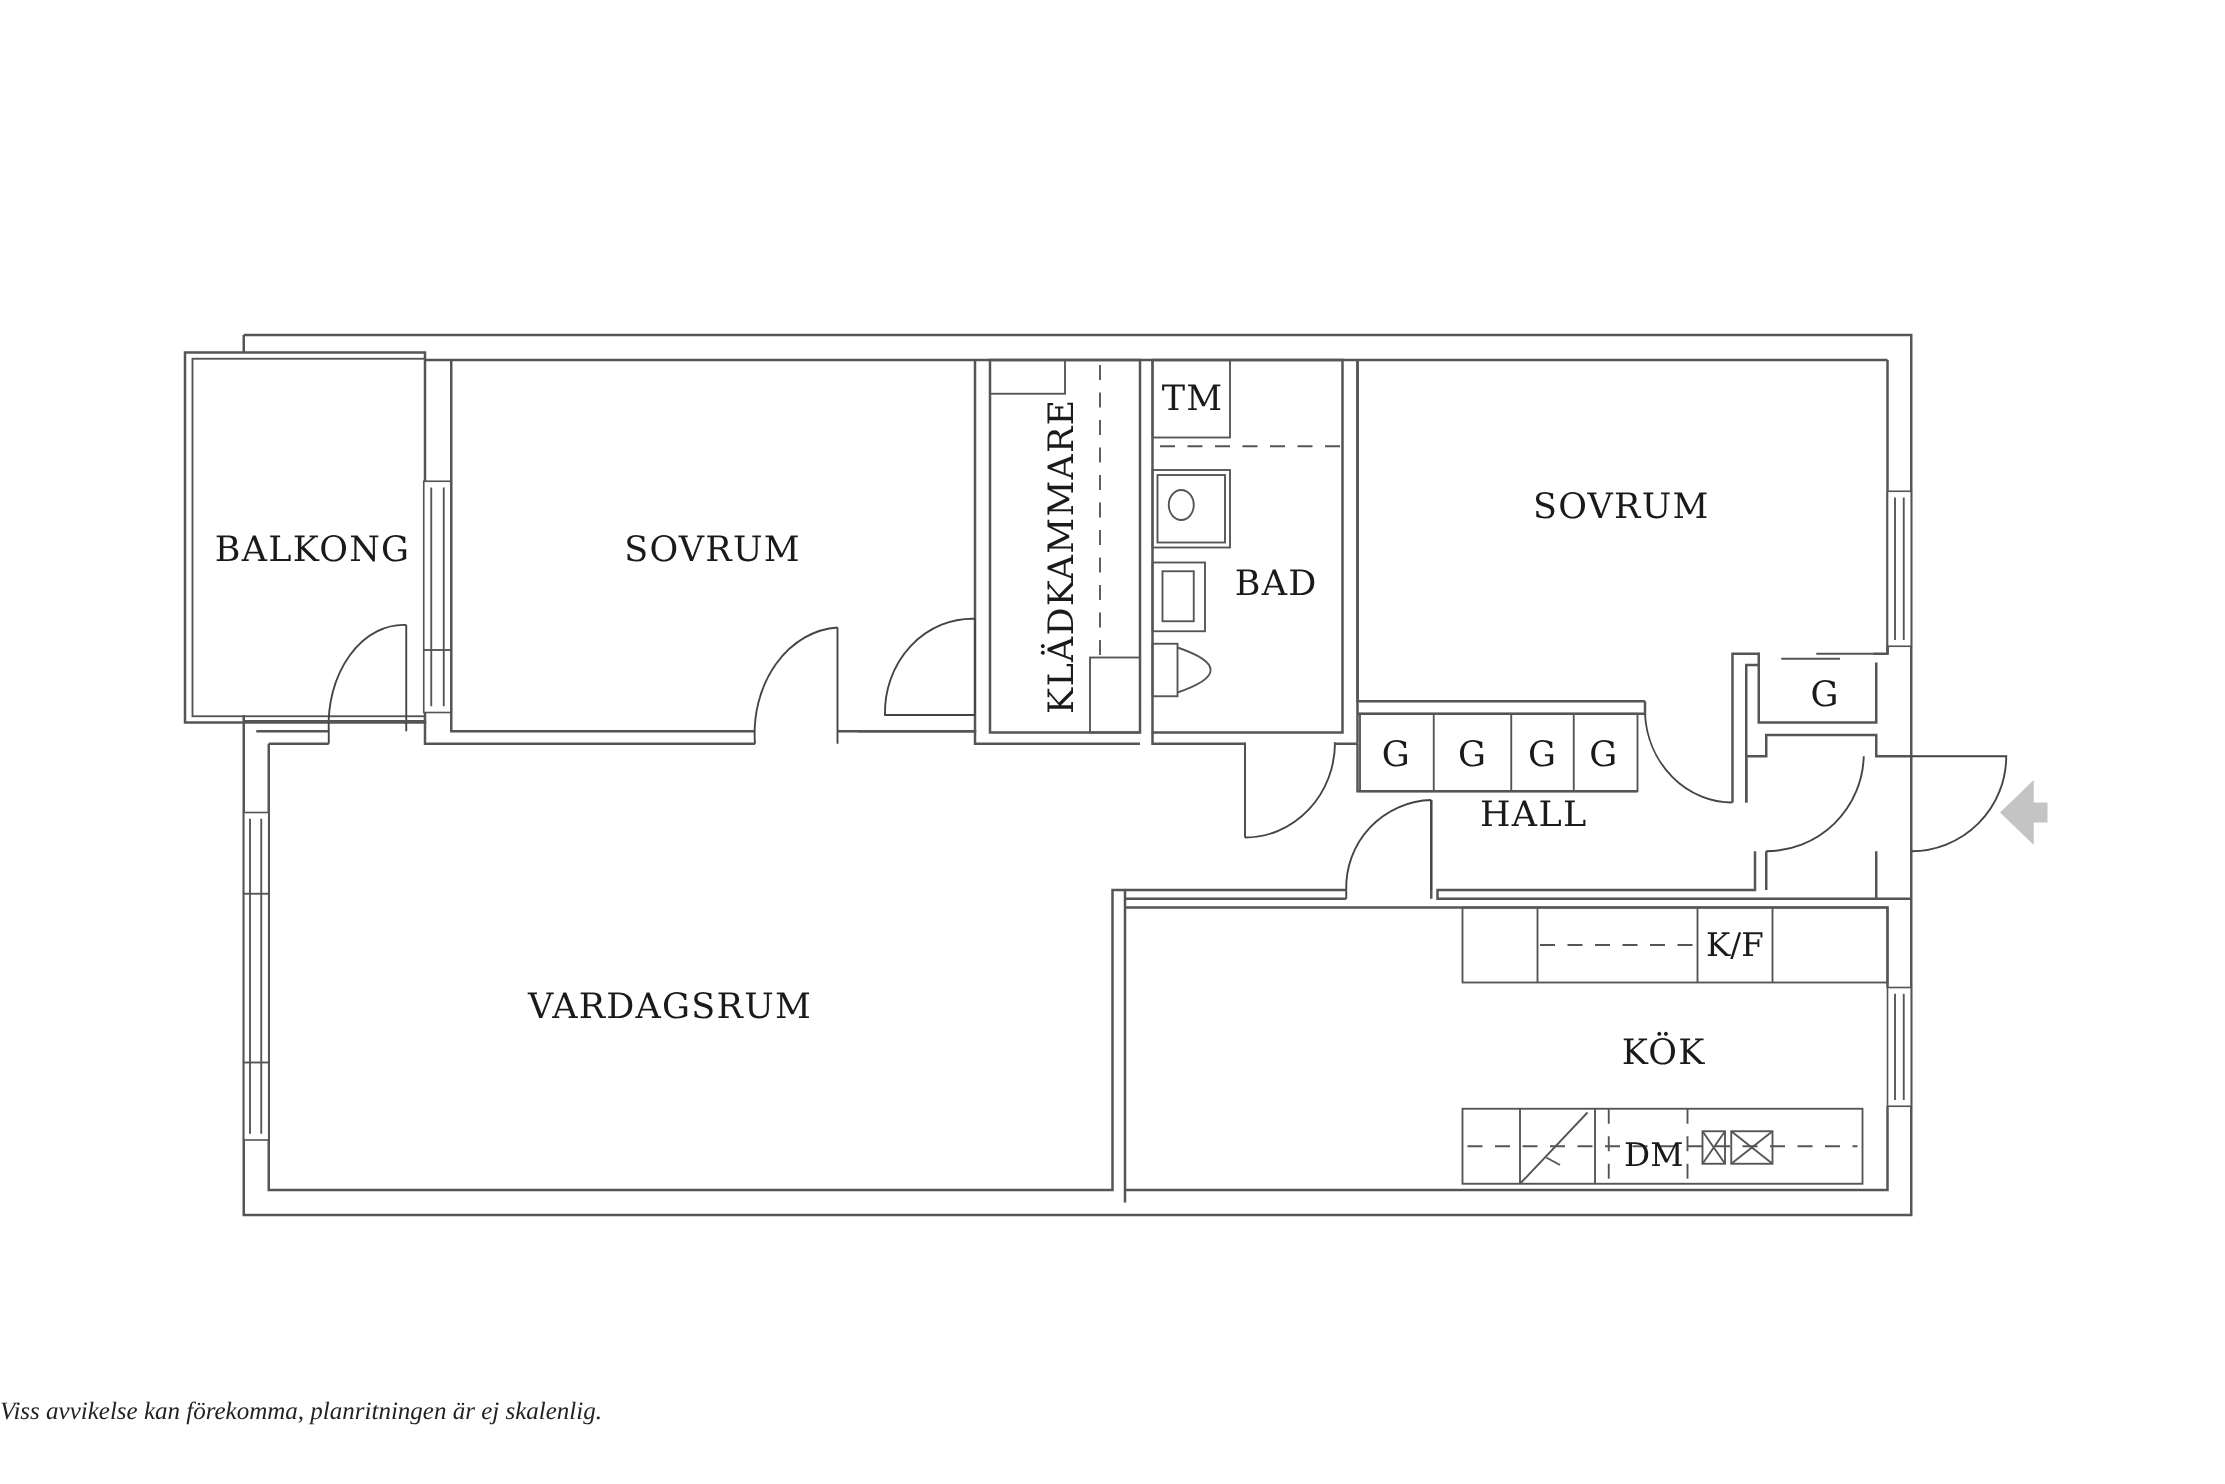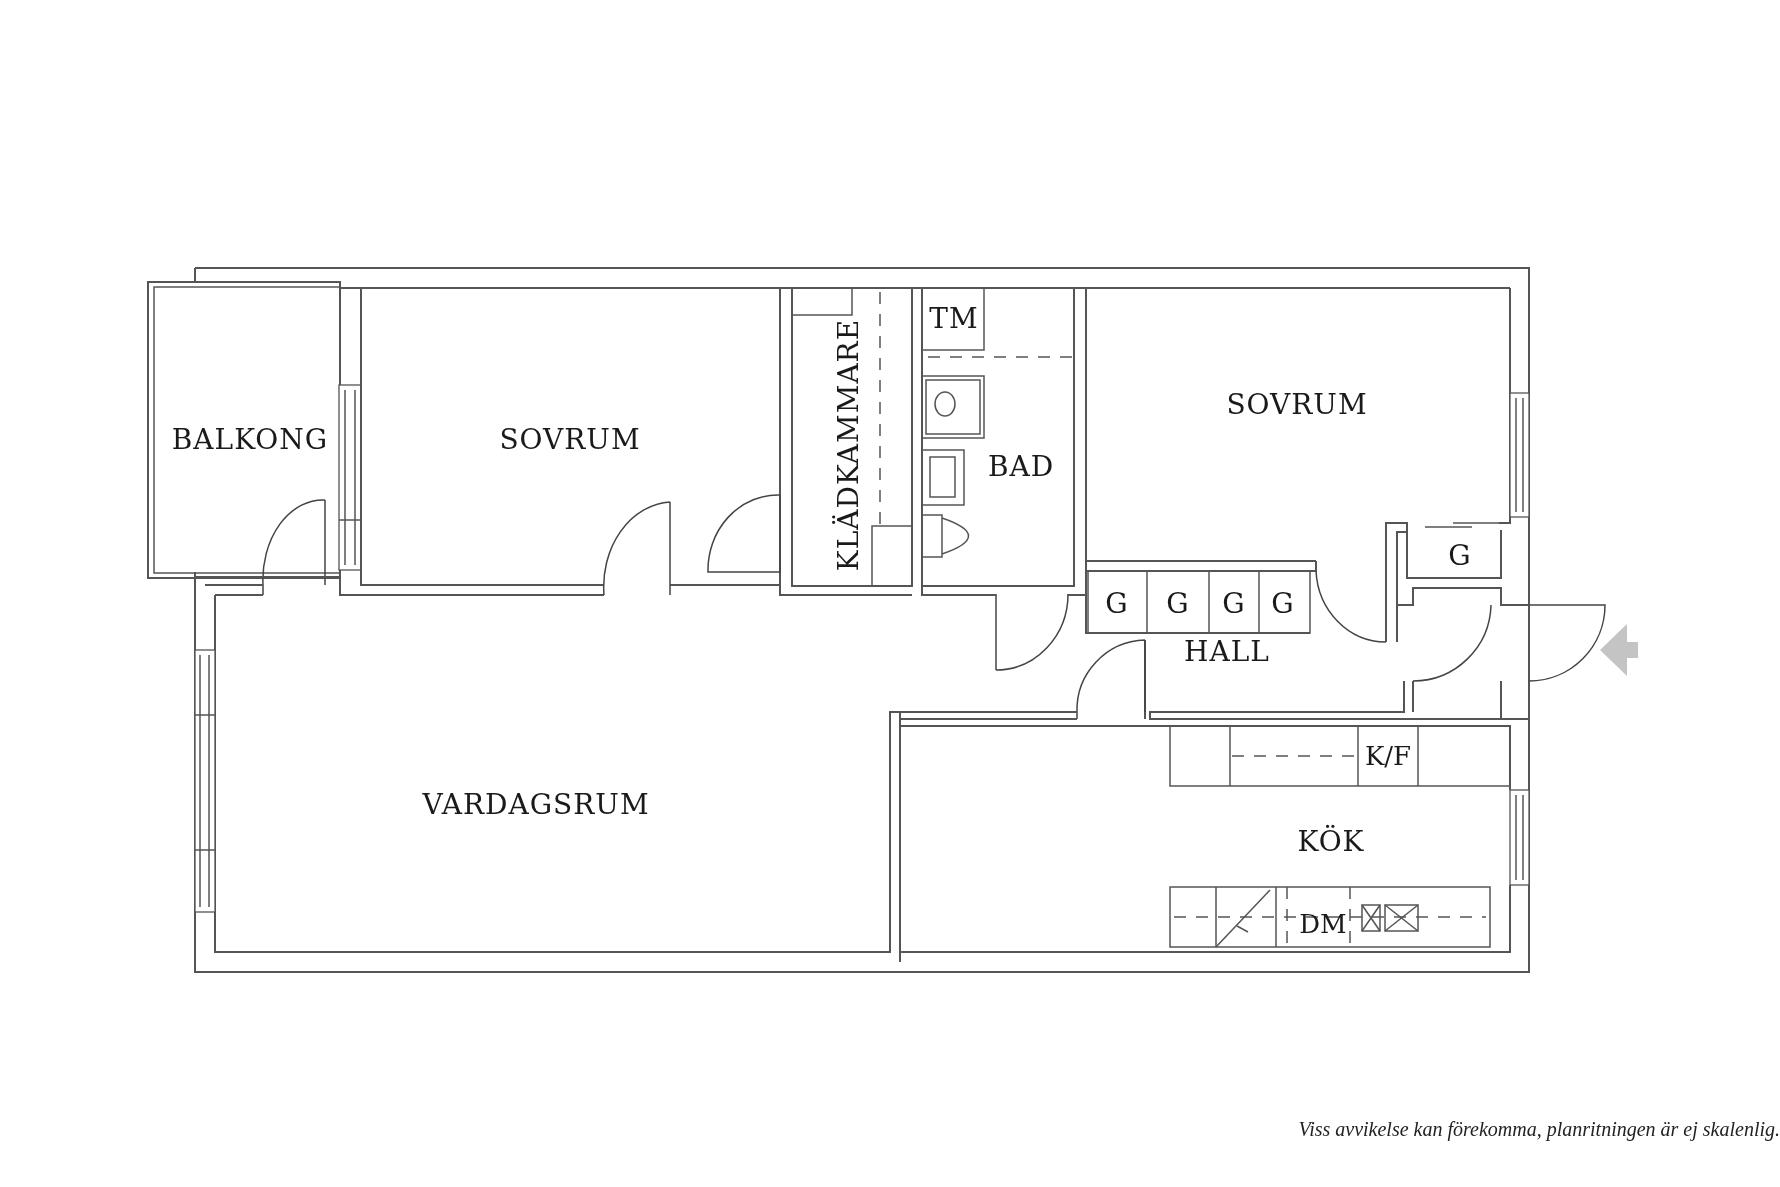--- a/index.html
+++ b/index.html
@@ -7,21 +7,21 @@
   svg#plan { position: absolute; left: 0; top: 0; width: 1780px; height: 1187px; }
   .wall { fill: none; stroke: #555555; stroke-width: 2; }
   .thin { fill: none; stroke: #555555; stroke-width: 1.5; }
   .dash { fill: none; stroke: #555555; stroke-width: 1.5; stroke-dasharray: 12 10; }
   .door { fill: none; stroke: #444444; stroke-width: 1.5; }
   .win  { fill: #ffffff; stroke: #555555; stroke-width: 1.3; }
   .label { font-family: "DejaVu Serif", "Liberation Serif", serif; font-size: 28px; fill: #1a1a1a; letter-spacing: 1px; }
   .label-sm { font-family: "DejaVu Serif", "Liberation Serif", serif; font-size: 26px; fill: #1a1a1a; }
   .arrow { fill: #c4c4c4; }
   .disclaimer {
-    position: absolute; left: 0; width: 1780px; top: 1118px; text-align: right;
+    position: absolute; left: 0; width: 1780px; top: 1118px; text-align: left;
     font-family: "Liberation Serif", "DejaVu Serif", serif; font-style: italic;
     font-size: 20px; color: #222222;
   }
 </style>
 </head>
 <body>
 
 <svg id="plan" viewBox="0 0 1780 1187" xmlns="http://www.w3.org/2000/svg">
 
   <g>

